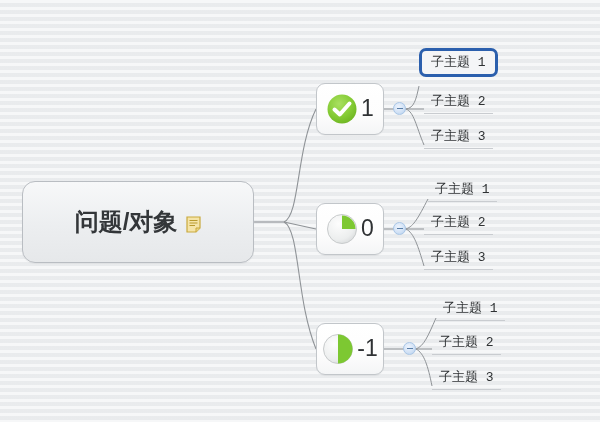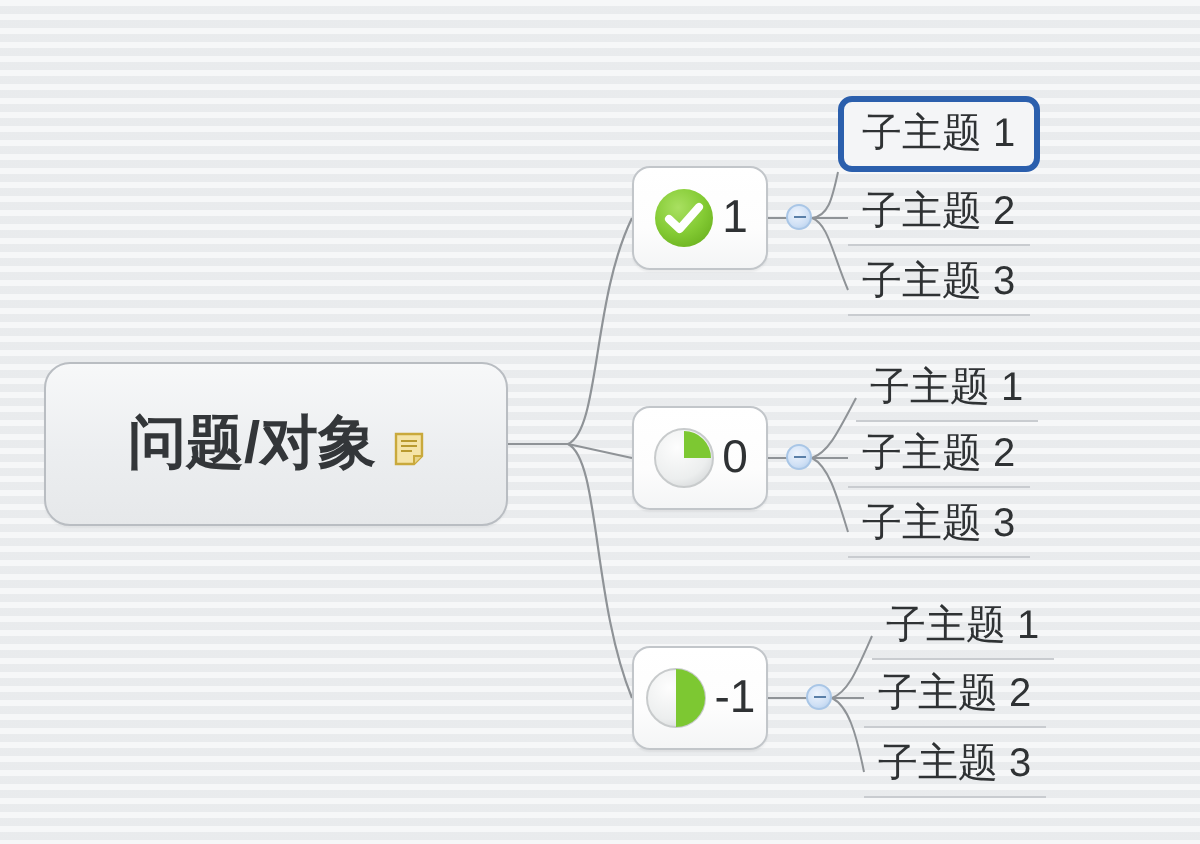--- a/index.html
+++ b/index.html
@@ -46,21 +46,21 @@
     box-sizing: border-box;
     border: 1px solid #b9bdc2;
     border-radius: 13px;
     background: linear-gradient(to bottom, #f7f8f9 0%, #eceef0 55%, #e6e8ea 100%);
     display: flex;
     align-items: center;
     justify-content: center;
     box-shadow: 0 1px 1px rgba(0,0,0,0.04);
   }
   .root-label {
-    font-size: 29px;
+    font-size: 24px;
     font-weight: bold;
     color: #333639;
     letter-spacing: 0px;
     white-space: nowrap;
   }
   .note-icon {
     display: inline-block;
     width: 15px;
     height: 17px;
     margin-left: 9px;
@@ -120,25 +120,26 @@
     background: #5a7fa8;
   }
   .collapse-toggle.t1 { left: 393px; top: 102px; }
   .collapse-toggle.t2 { left: 393px; top: 222px; }
   .collapse-toggle.t3 { left: 403px; top: 342px; }
 
   
   .leaf {
     position: absolute;
     box-sizing: border-box;
-    font-size: 20px;
+    font-size: 13px;
     color: #2f3234;
     white-space: nowrap;
     padding: 2px 7px 3px 7px;
     border-bottom: 1px solid #c9ccd0;
+    font-family: Liberation Mono, monospace;
   }
   .leaf.selected {
     border: 3px solid #2b5fad;
     border-radius: 7px;
     padding: 2px 9px 3px 9px;
     background: #f4f5f7;
   }
 
   
   .leaf.g1i1 { left: 419px; top: 48px; }

